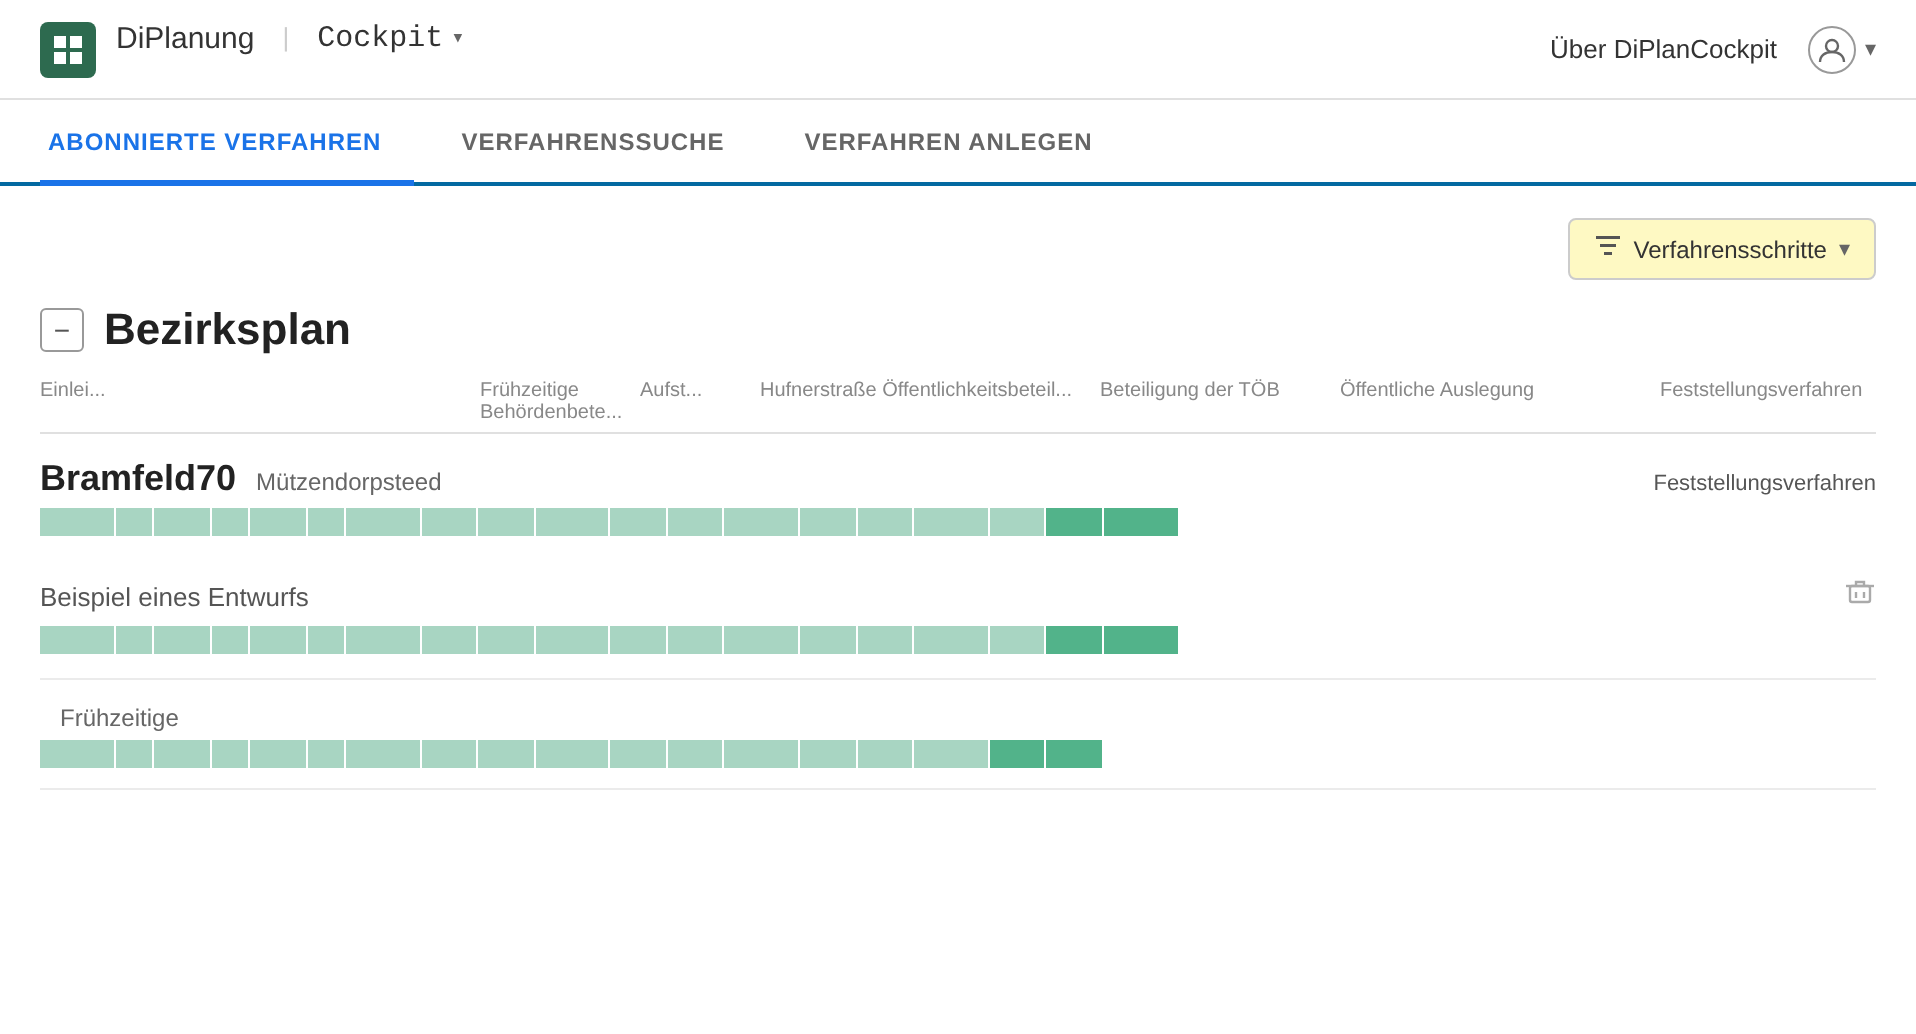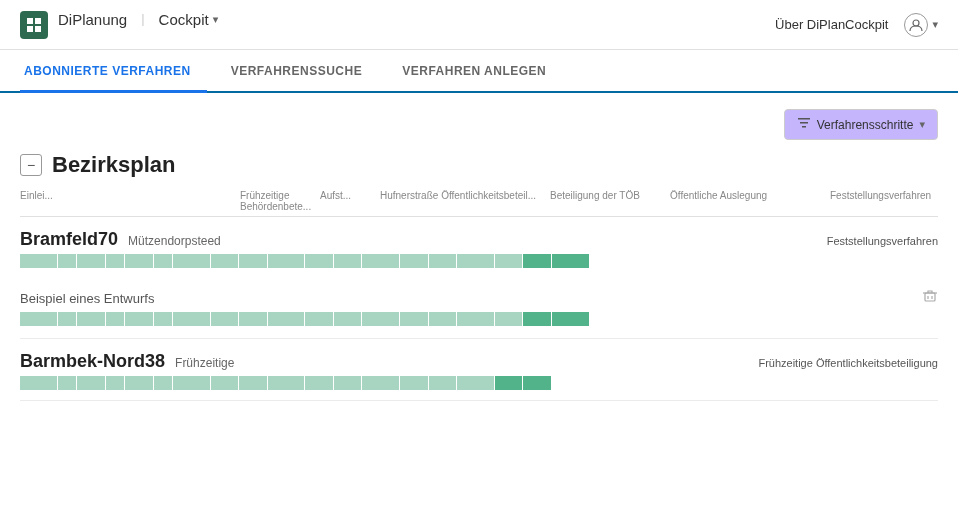--- a/index.html
+++ b/index.html
@@ -39,20 +39,21 @@
       color: #ccc;
       margin: 0 4px;
     }
     .cockpit-label {
       font-size: 15px;
       color: #333;
       display: flex;
       align-items: center;
       gap: 4px;
       cursor: pointer;
+      font-family: Liberation Mono, monospace;
     }
     .header-right {
       display: flex;
       align-items: center;
       gap: 16px;
     }
     .about-link {
       font-size: 13px;
       color: #333;
       cursor: pointer;
@@ -112,21 +113,21 @@
       justify-content: flex-end;
       margin-bottom: 12px;
     }
     .verfahrensschritte-btn {
       display: flex;
       align-items: center;
       gap: 6px;
       padding: 6px 12px;
       border: 1px solid #ccc;
       border-radius: 4px;
-      background: #c4b5fd;
+      background: #fef9c3;
       font-size: 12px;
       cursor: pointer;
       color: #333;
     }
 
     
     .section-header {
       display: flex;
       align-items: center;
       gap: 10px;
@@ -300,23 +301,21 @@
       <div style="width:4%;height:100%;background:#a8d5c2;margin-right:1px;"></div>
       <div style="width:3%;height:100%;background:#a8d5c2;margin-right:1px;"></div>
       <div style="width:3%;height:100%;background:#52b38a;margin-right:1px;"></div>
       <div style="width:4%;height:100%;background:#52b38a;margin-right:1px;"></div>
       <div style="flex:1;"></div>
     </div>
   </div>
 
   <div style="border-bottom:1px solid #ebebeb;padding:8px 0 4px;">
     <div style="display:flex;align-items:baseline;padding:4px 0;">
-      <span style="font-size:18px;font-weight:bold;color:#222;">Barmbek-Nord38</span>
       <span style="font-size:12px;color:#666;margin-left:10px;">Frühzeitige</span>
-      <span style="margin-left:auto;font-size:11px;color:#555;">Frühzeitige Öffentlichkeitsbeteiligung</span>
     </div>
 
     <div style="display:flex;width:100%;height:14px;margin-bottom:6px;position:relative;">
       <div style="width:4%;height:100%;background:#a8d5c2;margin-right:1px;"></div>
       <div style="width:2%;height:100%;background:#a8d5c2;margin-right:1px;"></div>
       <div style="width:3%;height:100%;background:#a8d5c2;margin-right:1px;"></div>
       <div style="width:2%;height:100%;background:#a8d5c2;margin-right:1px;"></div>
       <div style="width:3%;height:100%;background:#a8d5c2;margin-right:1px;"></div>
       <div style="width:2%;height:100%;background:#a8d5c2;margin-right:1px;"></div>
       <div style="width:4%;height:100%;background:#a8d5c2;margin-right:1px;"></div>

